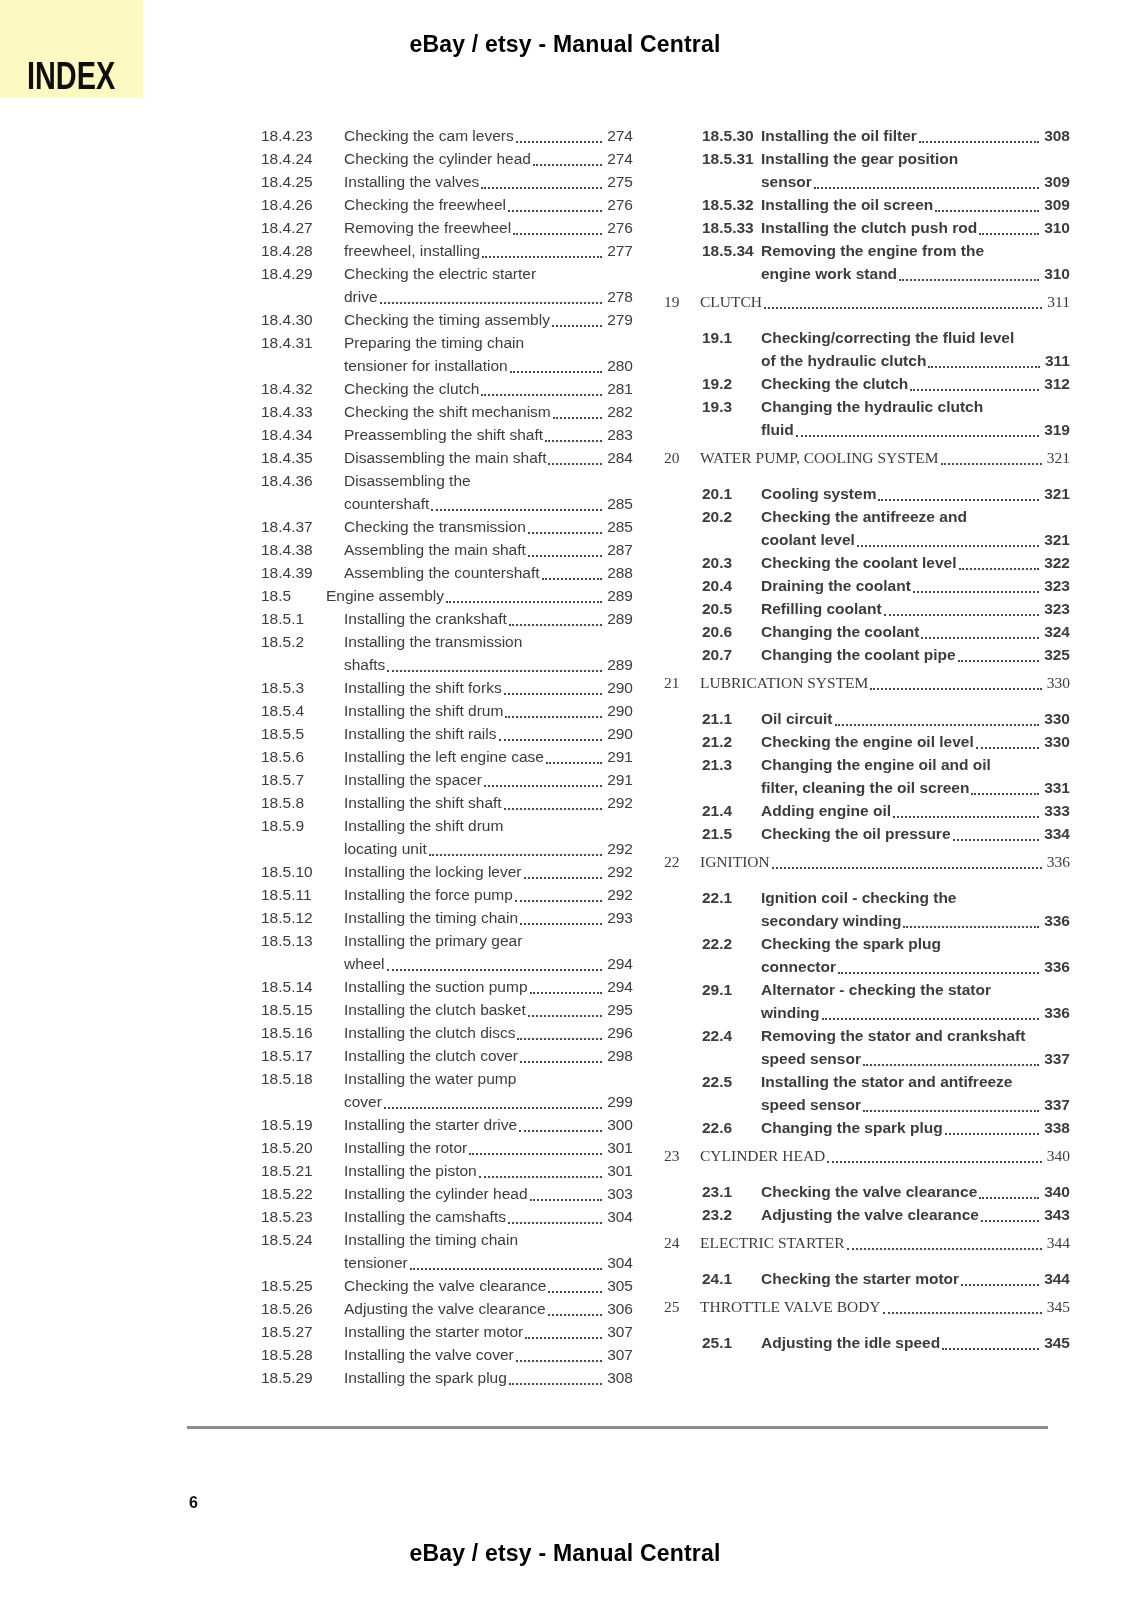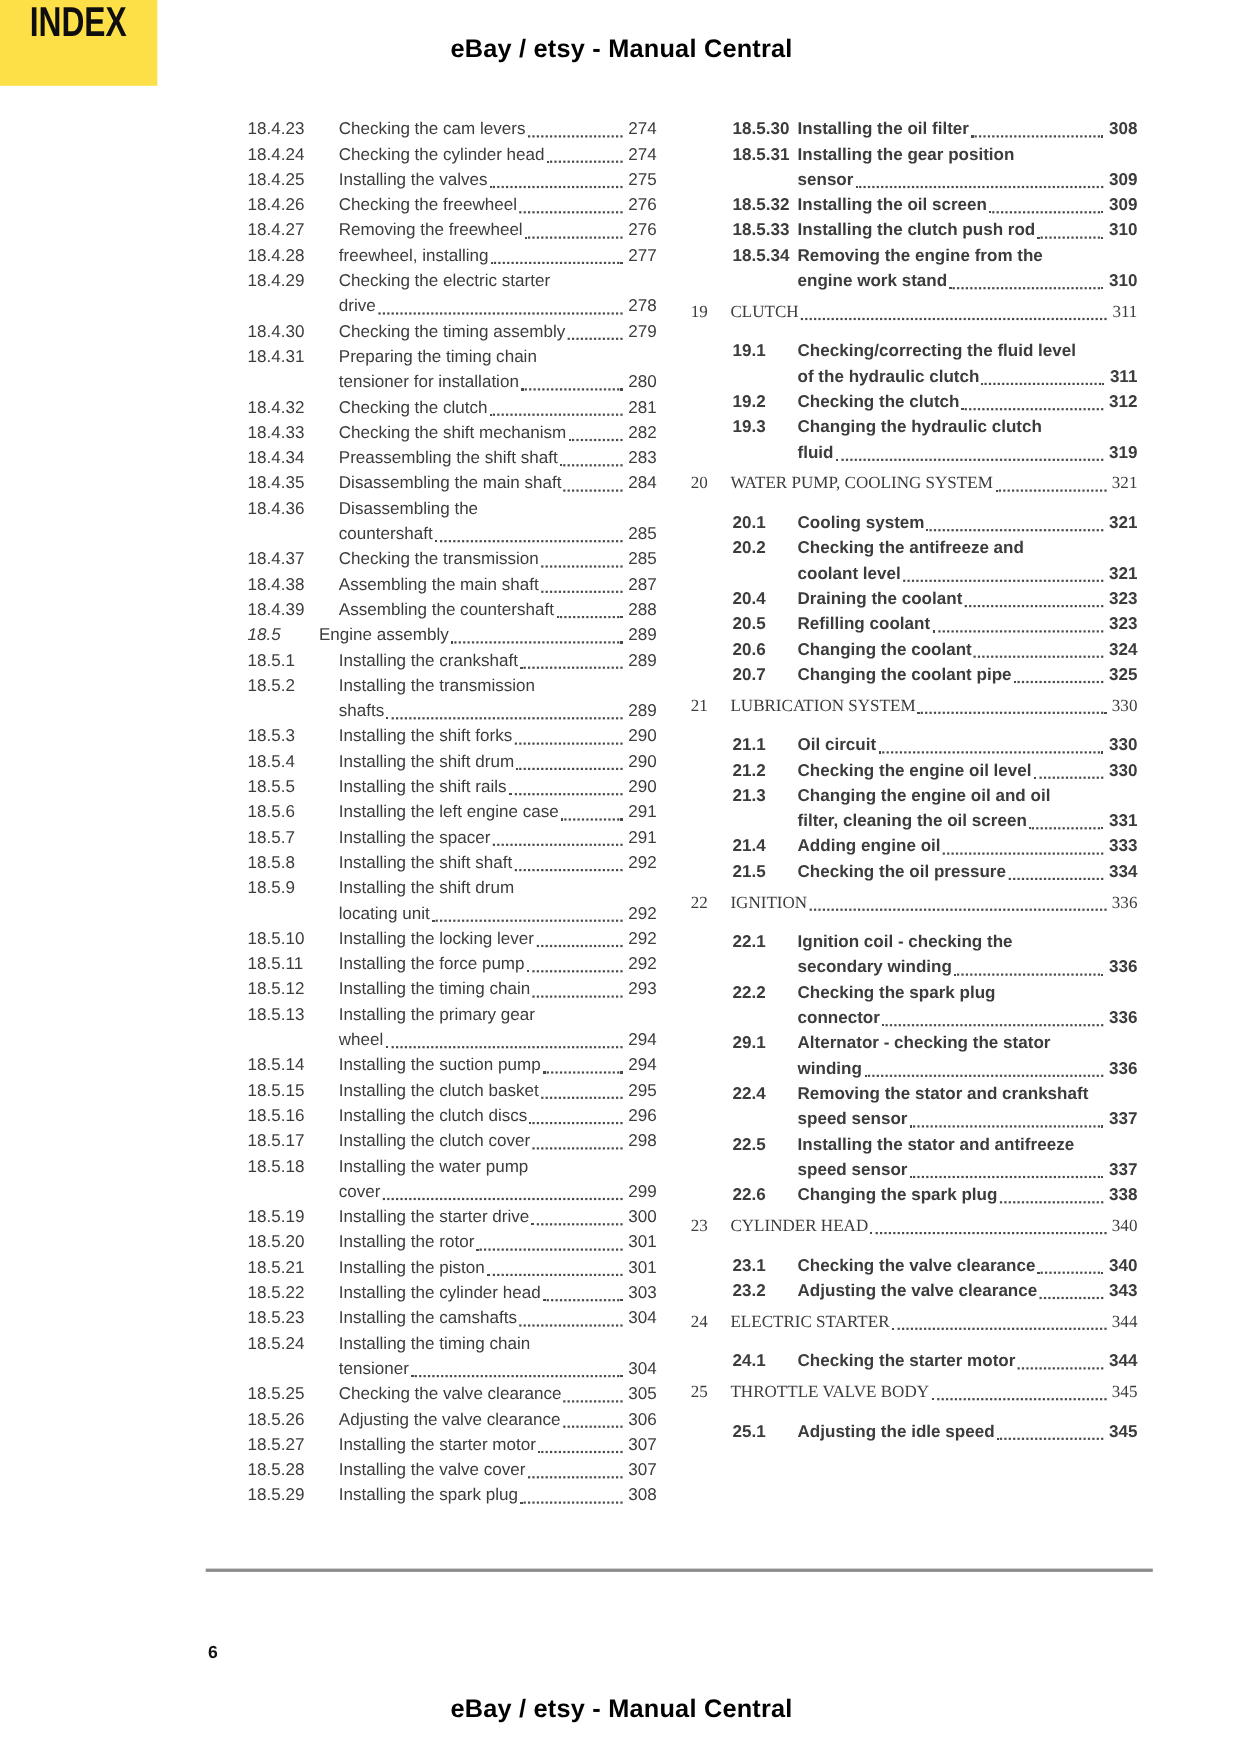--- a/index.html
+++ b/index.html
@@ -6,55 +6,55 @@
   body {
     width: 1130px; height: 1600px;
     background: #ffffff;
     font-family: "Liberation Sans", sans-serif;
     color: #3c3c3c;
     position: relative;
     overflow: hidden;
   }
   .index-box {
     position: absolute; left: 0; top: 0;
-    width: 143px; height: 78px;
-    background: #fde047;
-    display: flex; align-items: flex-start; justify-content: center;
+    width: 143px; height: 98px;
+    background: #fef9c3;
+    display: flex; align-items: flex-end; justify-content: center;
   }
   .index-box .index-label {
     font-weight: bold; font-size: 38px; color: #0e0e0e;
     transform: scaleX(0.76); transform-origin: center;
     letter-spacing: 0px;
   }
   .header-title {
     position: absolute; top: 31px; left: 0; width: 1130px;
     text-align: center; font-weight: bold; font-size: 23px; color: #000;
     letter-spacing: 0.2px;
   }
   .col {
-    position: absolute; top: 106px;
-    font-size: 15.5px; line-height: 23px;
+    position: absolute; top: 124px;
+    font-size: 15.5px; line-height: 23px; margin-left: 36px;
   }
   .col-left  { left: 225px; width: 372px; }
   .col-right { left: 628px; width: 406px; }
 
   .entry { display: flex; }
   .num  { flex: none; }
   .body { flex: 1; min-width: 0; }
   .line { display: flex; align-items: flex-end; }
   .txt  { white-space: nowrap; }
   .leader {
     flex: 1; min-width: 12px;
     border-bottom: 2px dotted #4a4a4a;
     margin: 0 3px 4px 2px;
   }
   .page { flex: none; padding-left: 2px; }
 
   .col-left  .entry.sub     .num { width: 83px; }
-  .col-left  .entry.section .num { width: 65px; font-style: italic; }
+  .col-left  .entry.section .num { width: 65px; }
   .col-right .entry.sub          { margin-left: 38px; font-weight: bold; }
   .col-right .entry.sub     .num { width: 59px; }
   .entry.chapter .num { width: 36px; }
   .entry.chapter { margin: 5px 0 13px 0; font-family: Liberation Serif, serif; }
 
   .footer-line {
     position: absolute; left: 187px; top: 1426px;
     width: 861px; height: 3px; background: #8d8d8d;
   }
   .page-number {
@@ -702,20 +702,30 @@
             <span class="txt">Checking the antifreeze and</span>
           </span>
           <span class="line">
             <span class="txt">coolant level</span>
             <span class="leader"></span>
             <span class="page">321</span>
           </span>
         </span>
       </div>
       <div class="entry sub">
+        <span class="num">20.3</span>
+        <span class="body">
+          <span class="line">
+            <span class="txt">Checking the coolant level</span>
+            <span class="leader"></span>
+            <span class="page">322</span>
+          </span>
+        </span>
+      </div>
+      <div class="entry sub">
         <span class="num">20.4</span>
         <span class="body">
           <span class="line">
             <span class="txt">Draining the coolant</span>
             <span class="leader"></span>
             <span class="page">323</span>
           </span>
         </span>
       </div>
       <div class="entry sub">

